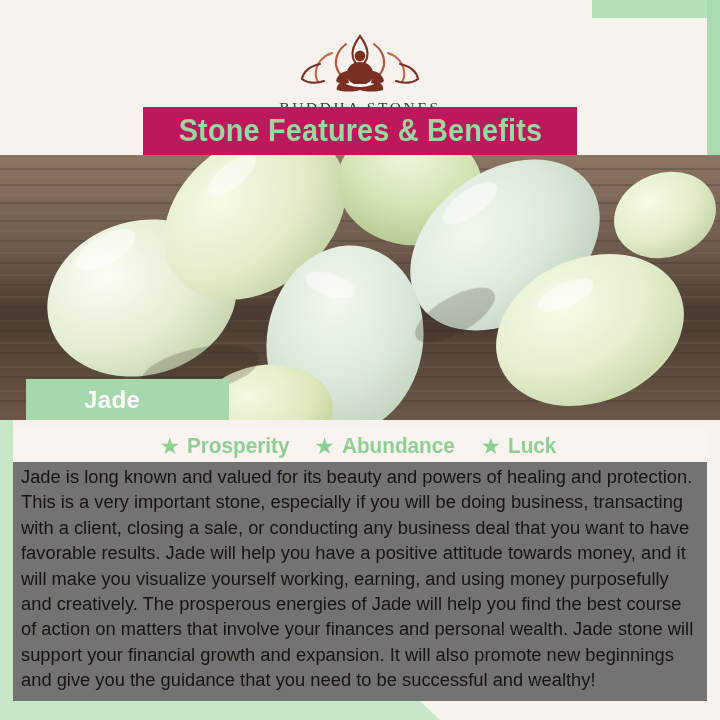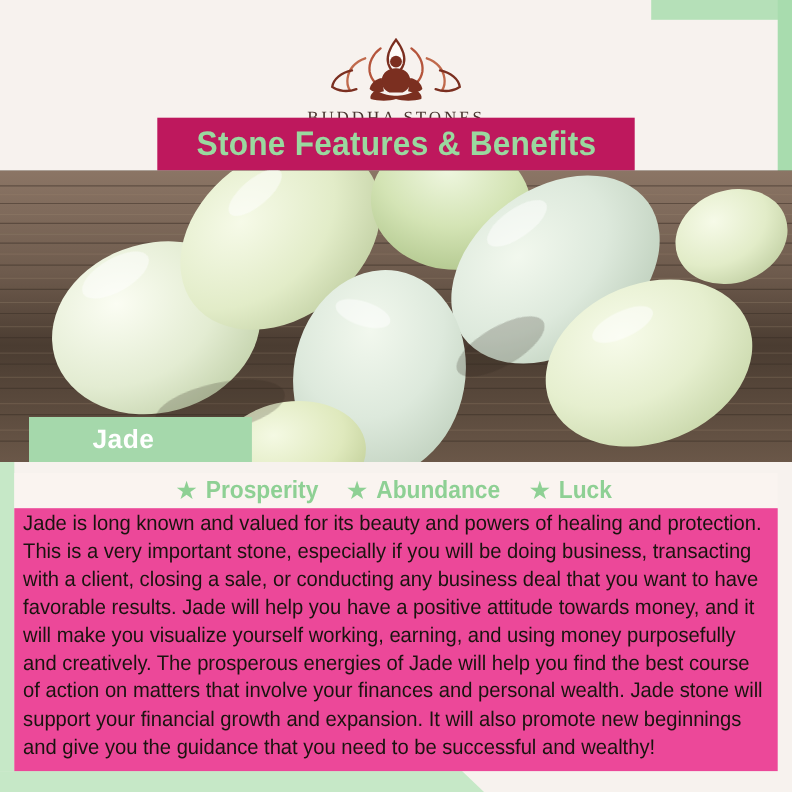--- a/index.html
+++ b/index.html
@@ -102,21 +102,21 @@
     font-family:"Liberation Sans Narrow","Liberation Sans", sans-serif;
     font-size:22.5px; font-weight:700; color:#8ed094;
     transform:scaleX(.92); transform-origin:left center;
     white-space:nowrap;
   }
 
   
   .body-wrap {
     position:absolute; left:13px; top:462px;
     width:694px; height:239px;
-    background:#ec4899;
+    background:#737373;
     padding:2px 10px 0 8px;
   }
   .body-text {
     font-family:"Liberation Sans Narrow","Liberation Sans", sans-serif;
     font-size:19.2px;
     line-height:25.4px;
     color:#19140f;
     transform:scaleX(.955);
     transform-origin:left top;
     width:104.5%;

